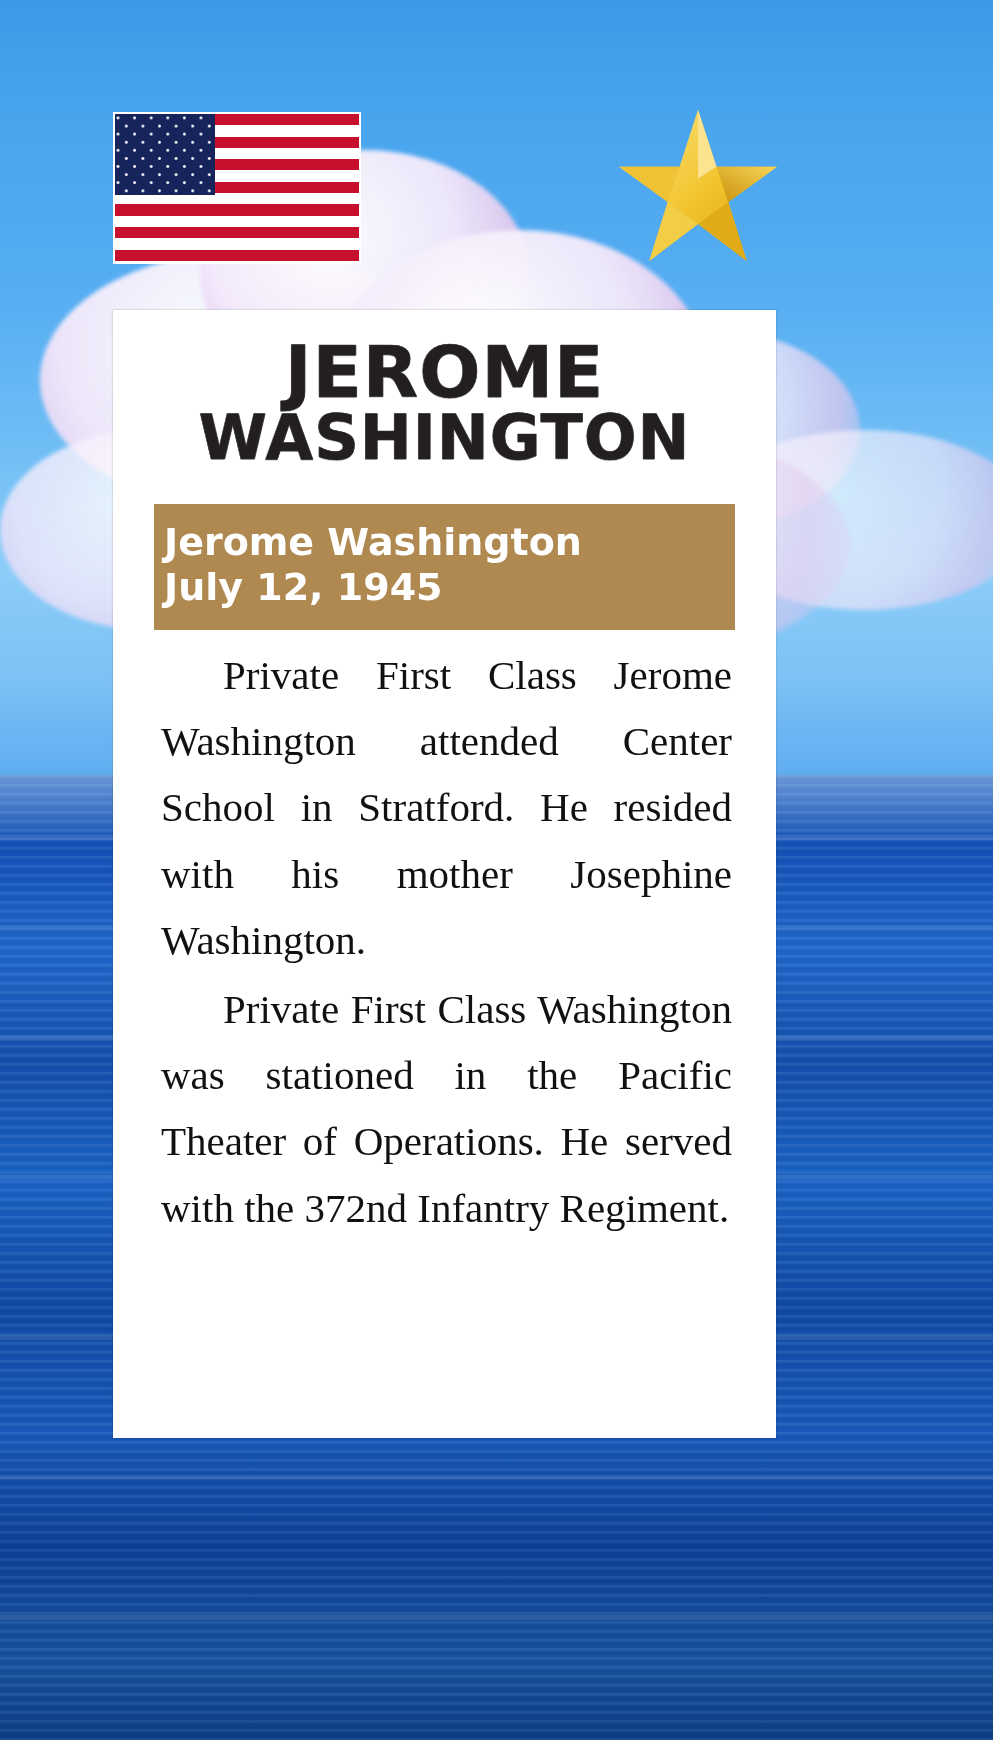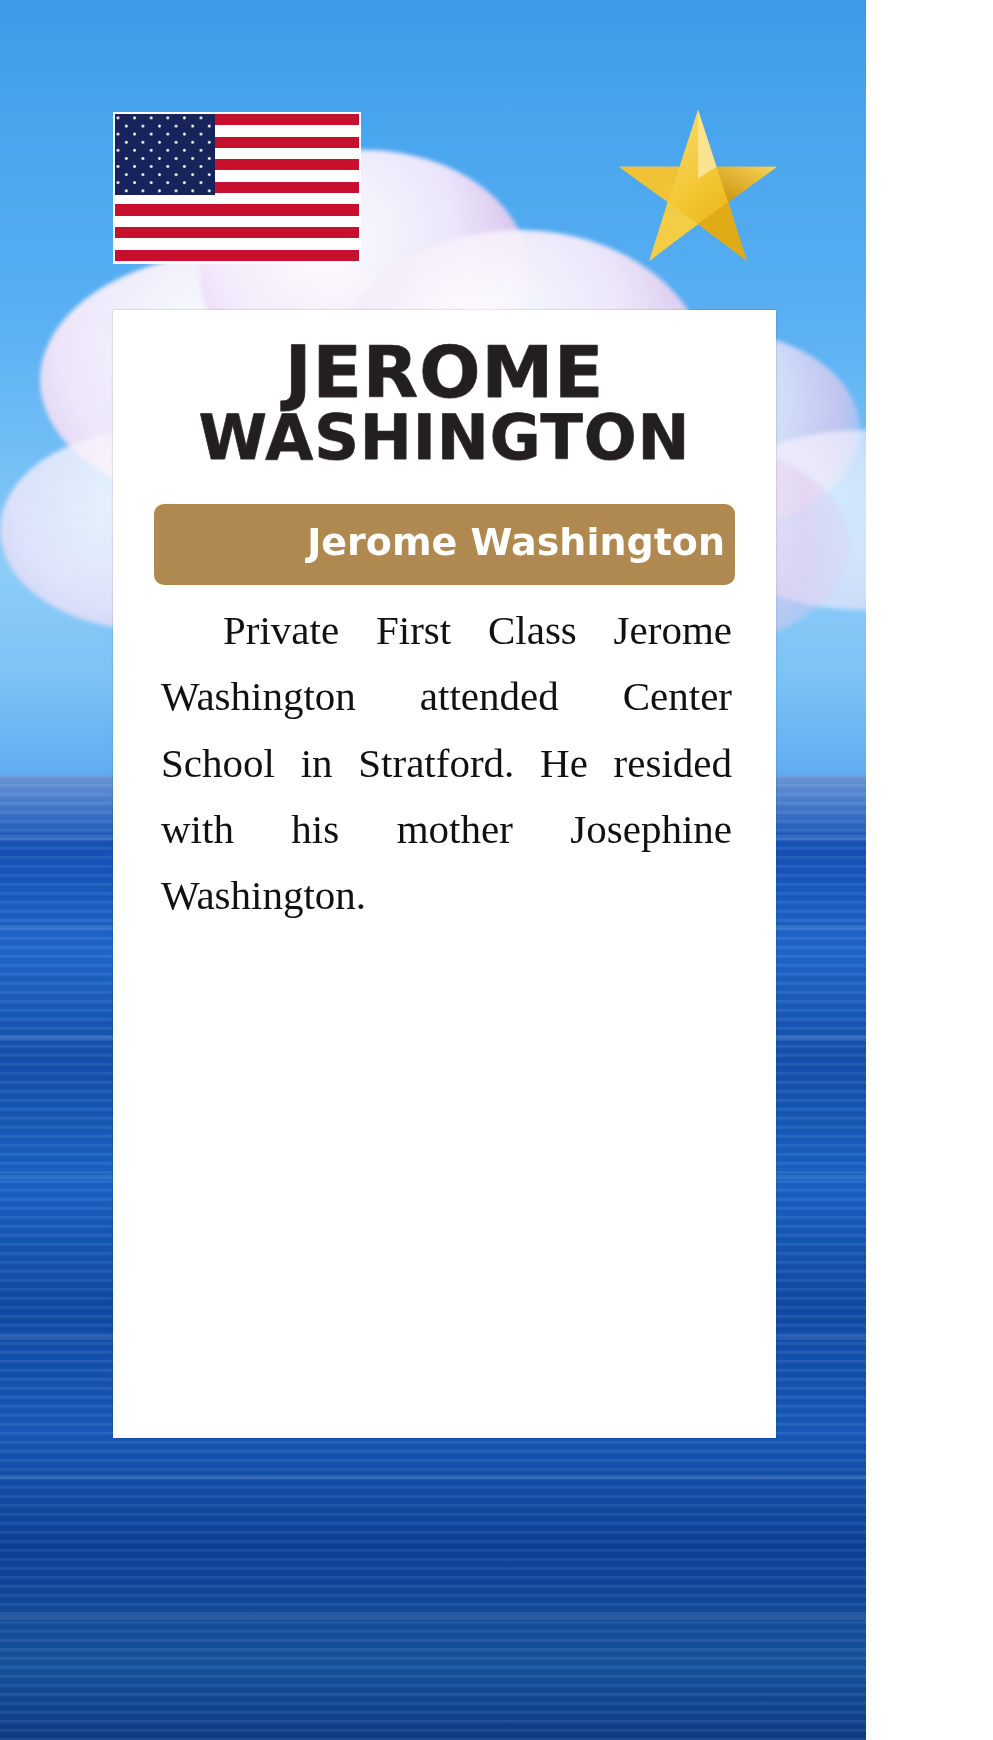--- a/index.html
+++ b/index.html
@@ -8,21 +8,21 @@
   }
   body {
     width: 993px;
     height: 1740px;
     font-family: "Liberation Serif", serif;
     overflow: hidden;
   }
 
   .poster {
     position: relative;
-    width: 866px;
+    width: 993px;
     height: 1740px;
     overflow: hidden;
     background: #1d6fd0;
   }
 
   
   .bg-sky {
     position: absolute;
     left: 0; top: 0;
     width: 993px; height: 790px;
@@ -151,27 +151,26 @@
       0 0.6px 0 rgba(90,90,90,.45);
     -webkit-text-stroke: 0.4px #3a3a3a;
   }
   .name-heading .line1 { display:block; }
   .name-heading .line2 { display:block; font-size: 62px; }
 
   .tan-block {
     margin: 36px 41px 0 41px;
     background: #b08950;
     padding: 16px 10px 20px 10px;
-    text-align: right;
+    text-align: left;
     font-family: "DejaVu Sans", sans-serif;
     font-weight: bold;
     color: #ffffff;
     font-size: 38px;
     line-height: 1.18;
-    border-radius: 10px;
   }
   .tan-block span { display:block; }
 
   .body-text {
     margin: 12px 44px 0 48px;
     font-family: "Liberation Serif", serif;
     font-size: 41px;
     line-height: 1.62;
     color: #111111;
     text-align: justify;
@@ -238,20 +237,22 @@
 
   <div class="card">
 
     <div class="name-heading">
       <span class="line1">JEROME</span>
       <span class="line2">WASHINGTON</span>
     </div>
 
     <div class="tan-block">
       <span>Jerome Washington</span>
+      <span>July 12, 1945</span>
     </div>
 
     <div class="body-text">
       <p class="p1">Private First Class Jerome Washington attended Center School in Stratford. He resided with his mother Josephine Washington.</p>
+      <p class="p2">Private First Class Washington was stationed in the Pacific Theater of Operations. He served with the 372nd Infantry Regiment.</p>
     </div>
 
   </div>
 </div>
 
 </body></html>

